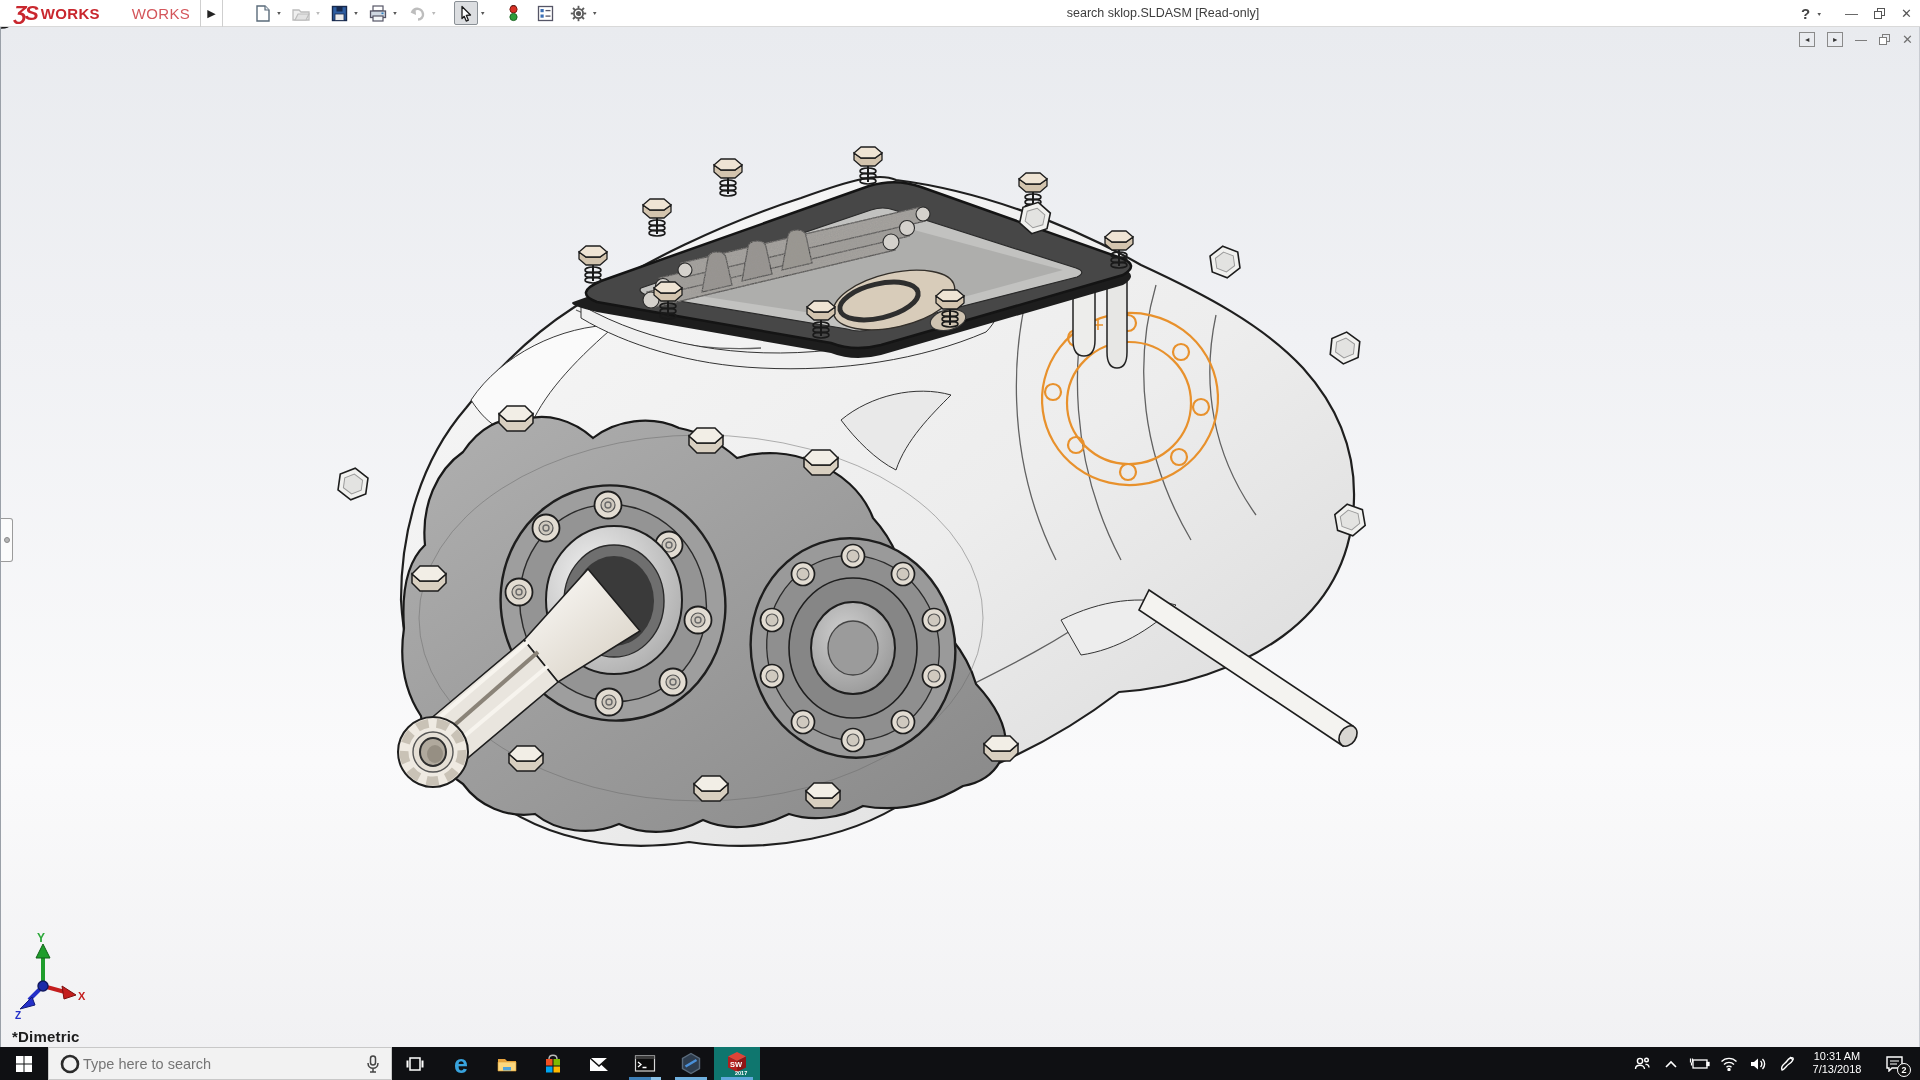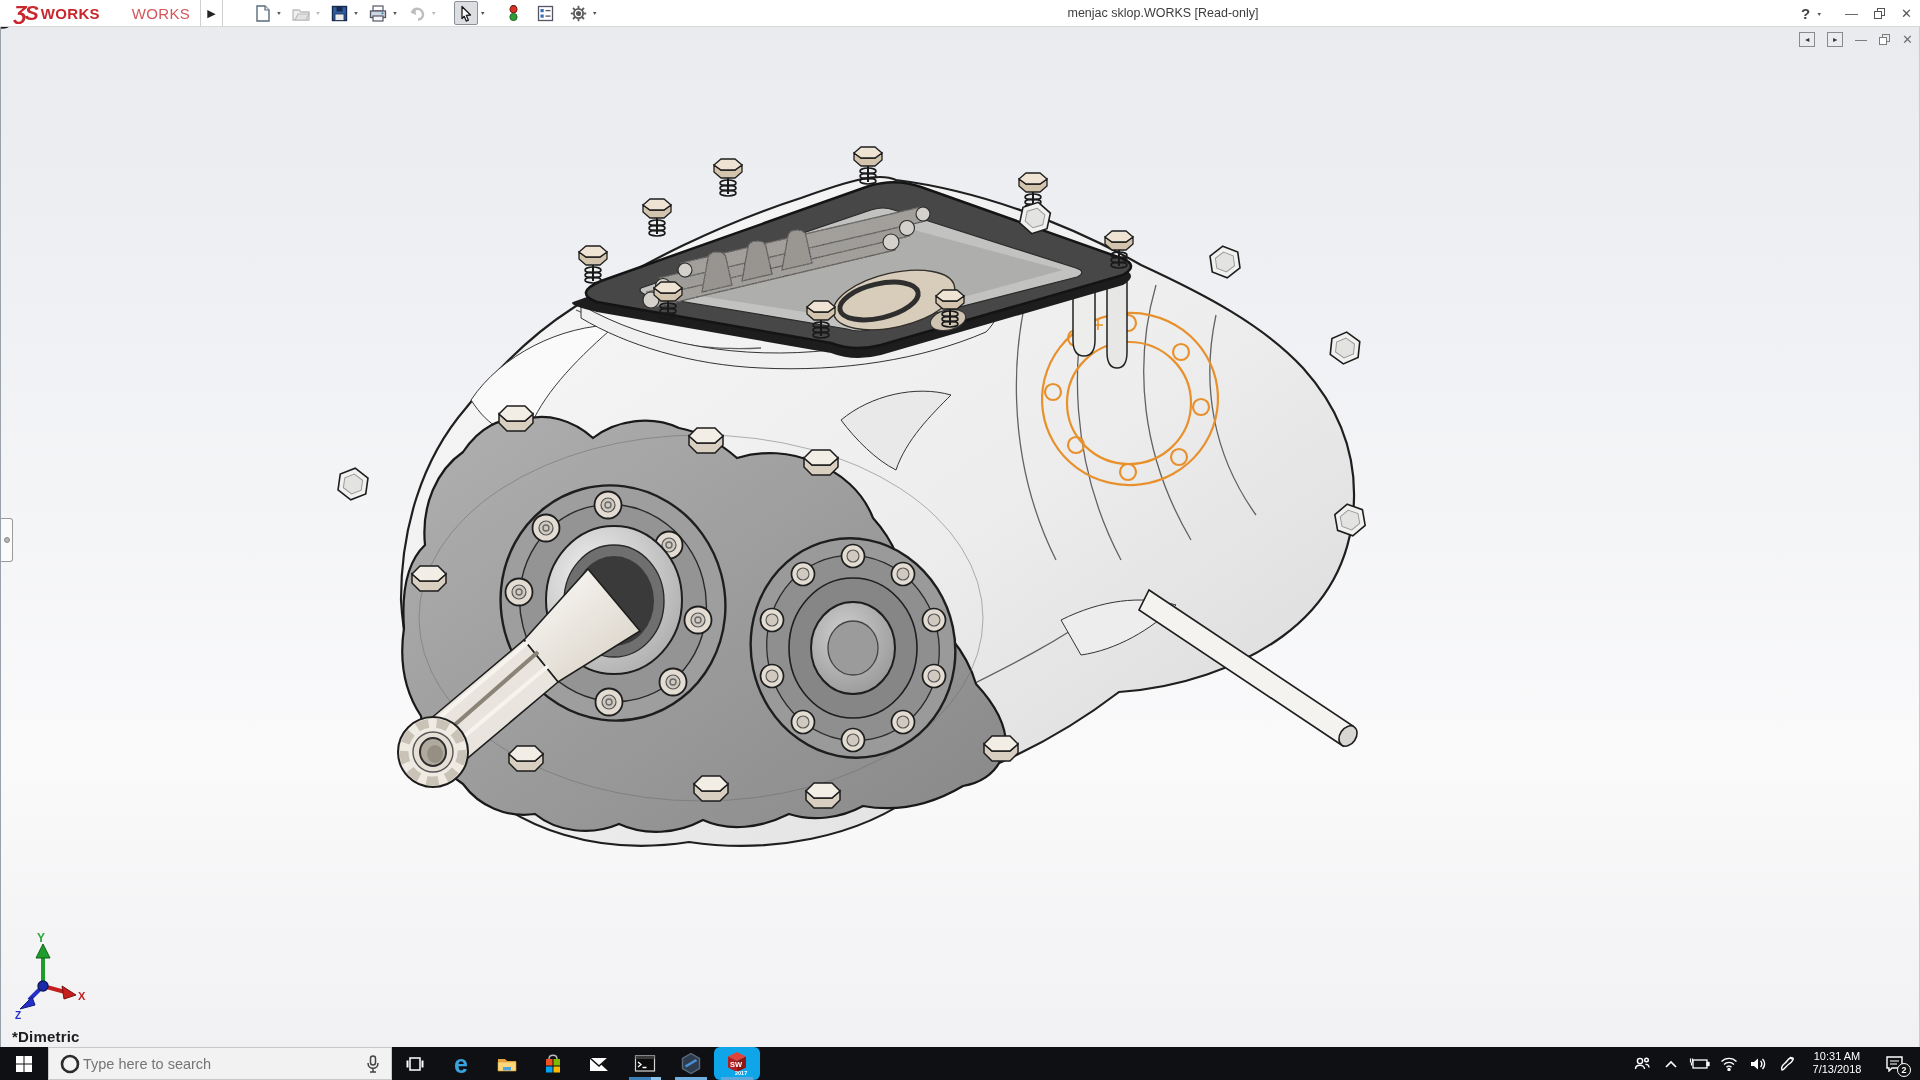--- a/index.html
+++ b/index.html
@@ -59,21 +59,21 @@
   
   .taskbar { position:absolute; left:0; top:1047px; width:1920px; height:33px;
     background:#0f1013; display:flex; align-items:stretch; z-index:40; }
   .tb-start { width:48px; display:flex; align-items:center; justify-content:center; }
   .searchbox { width:344px; background:#f2f2f2; border:1px solid #c8c8c8;
     display:flex; align-items:center; gap:2px; padding:0 10px; }
   .searchbox input { flex:1; border:none; outline:none; background:transparent;
     font-size:14.5px; color:#444; font-family:"Liberation Sans",sans-serif; }
   .app-btn { width:46px; position:relative; display:flex; align-items:center;
     justify-content:center; }
-  .app-btn.active { background:#0ea5e9;border-radius:6px; }
+  .app-btn.active { background:#0f766e; }
   .underline { position:absolute; bottom:0; left:7px; right:7px; height:3px; }
   .tray { margin-left:auto; display:flex; align-items:center; }
   .tray-ic { width:29px; display:flex; align-items:center; justify-content:center; height:33px; }
   .clock { width:72px; text-align:center; color:#fff; font-size:11px;
     line-height:13px; padding-top:3px; height:33px; }
   .action-center { width:42px; position:relative; display:flex; align-items:center;
     justify-content:center; height:33px; }
   .badge { position:absolute; right:4px; bottom:3px; width:14px; height:14px;
     border-radius:50%; background:#111; border:1.4px solid #fff; color:#fff;
     font-size:9px; font-weight:bold; display:flex; align-items:center; justify-content:center; }
@@ -176,21 +176,21 @@
             <line x1="4" y1="15" x2="5.9" y2="13.1"></line>
               <line x1="13.1" y1="5.9" x2="15" y2="4"></line>
           </g>
           <circle cx="9.5" cy="9.5" r="1.7" fill="#5a5a5a"></circle>
         </g>
       </svg>
     </div>
       <span class="caret">▼</span>
   </div>
 
-  <div class="title-text">menjac sklop.WORKS [Read-only]</div>
+  <div class="title-text">search sklop.SLDASM [Read-only]</div>
 
   <div class="tb-right">
     <span class="help">?</span>
     <span class="caret" style="margin-left:-10px">▼</span>
     <span class="wbtn">—</span>
     <span class="restore-glyph">
         <b></b>
         <b></b>
       </span>
     <span class="wbtn">✕</span>

